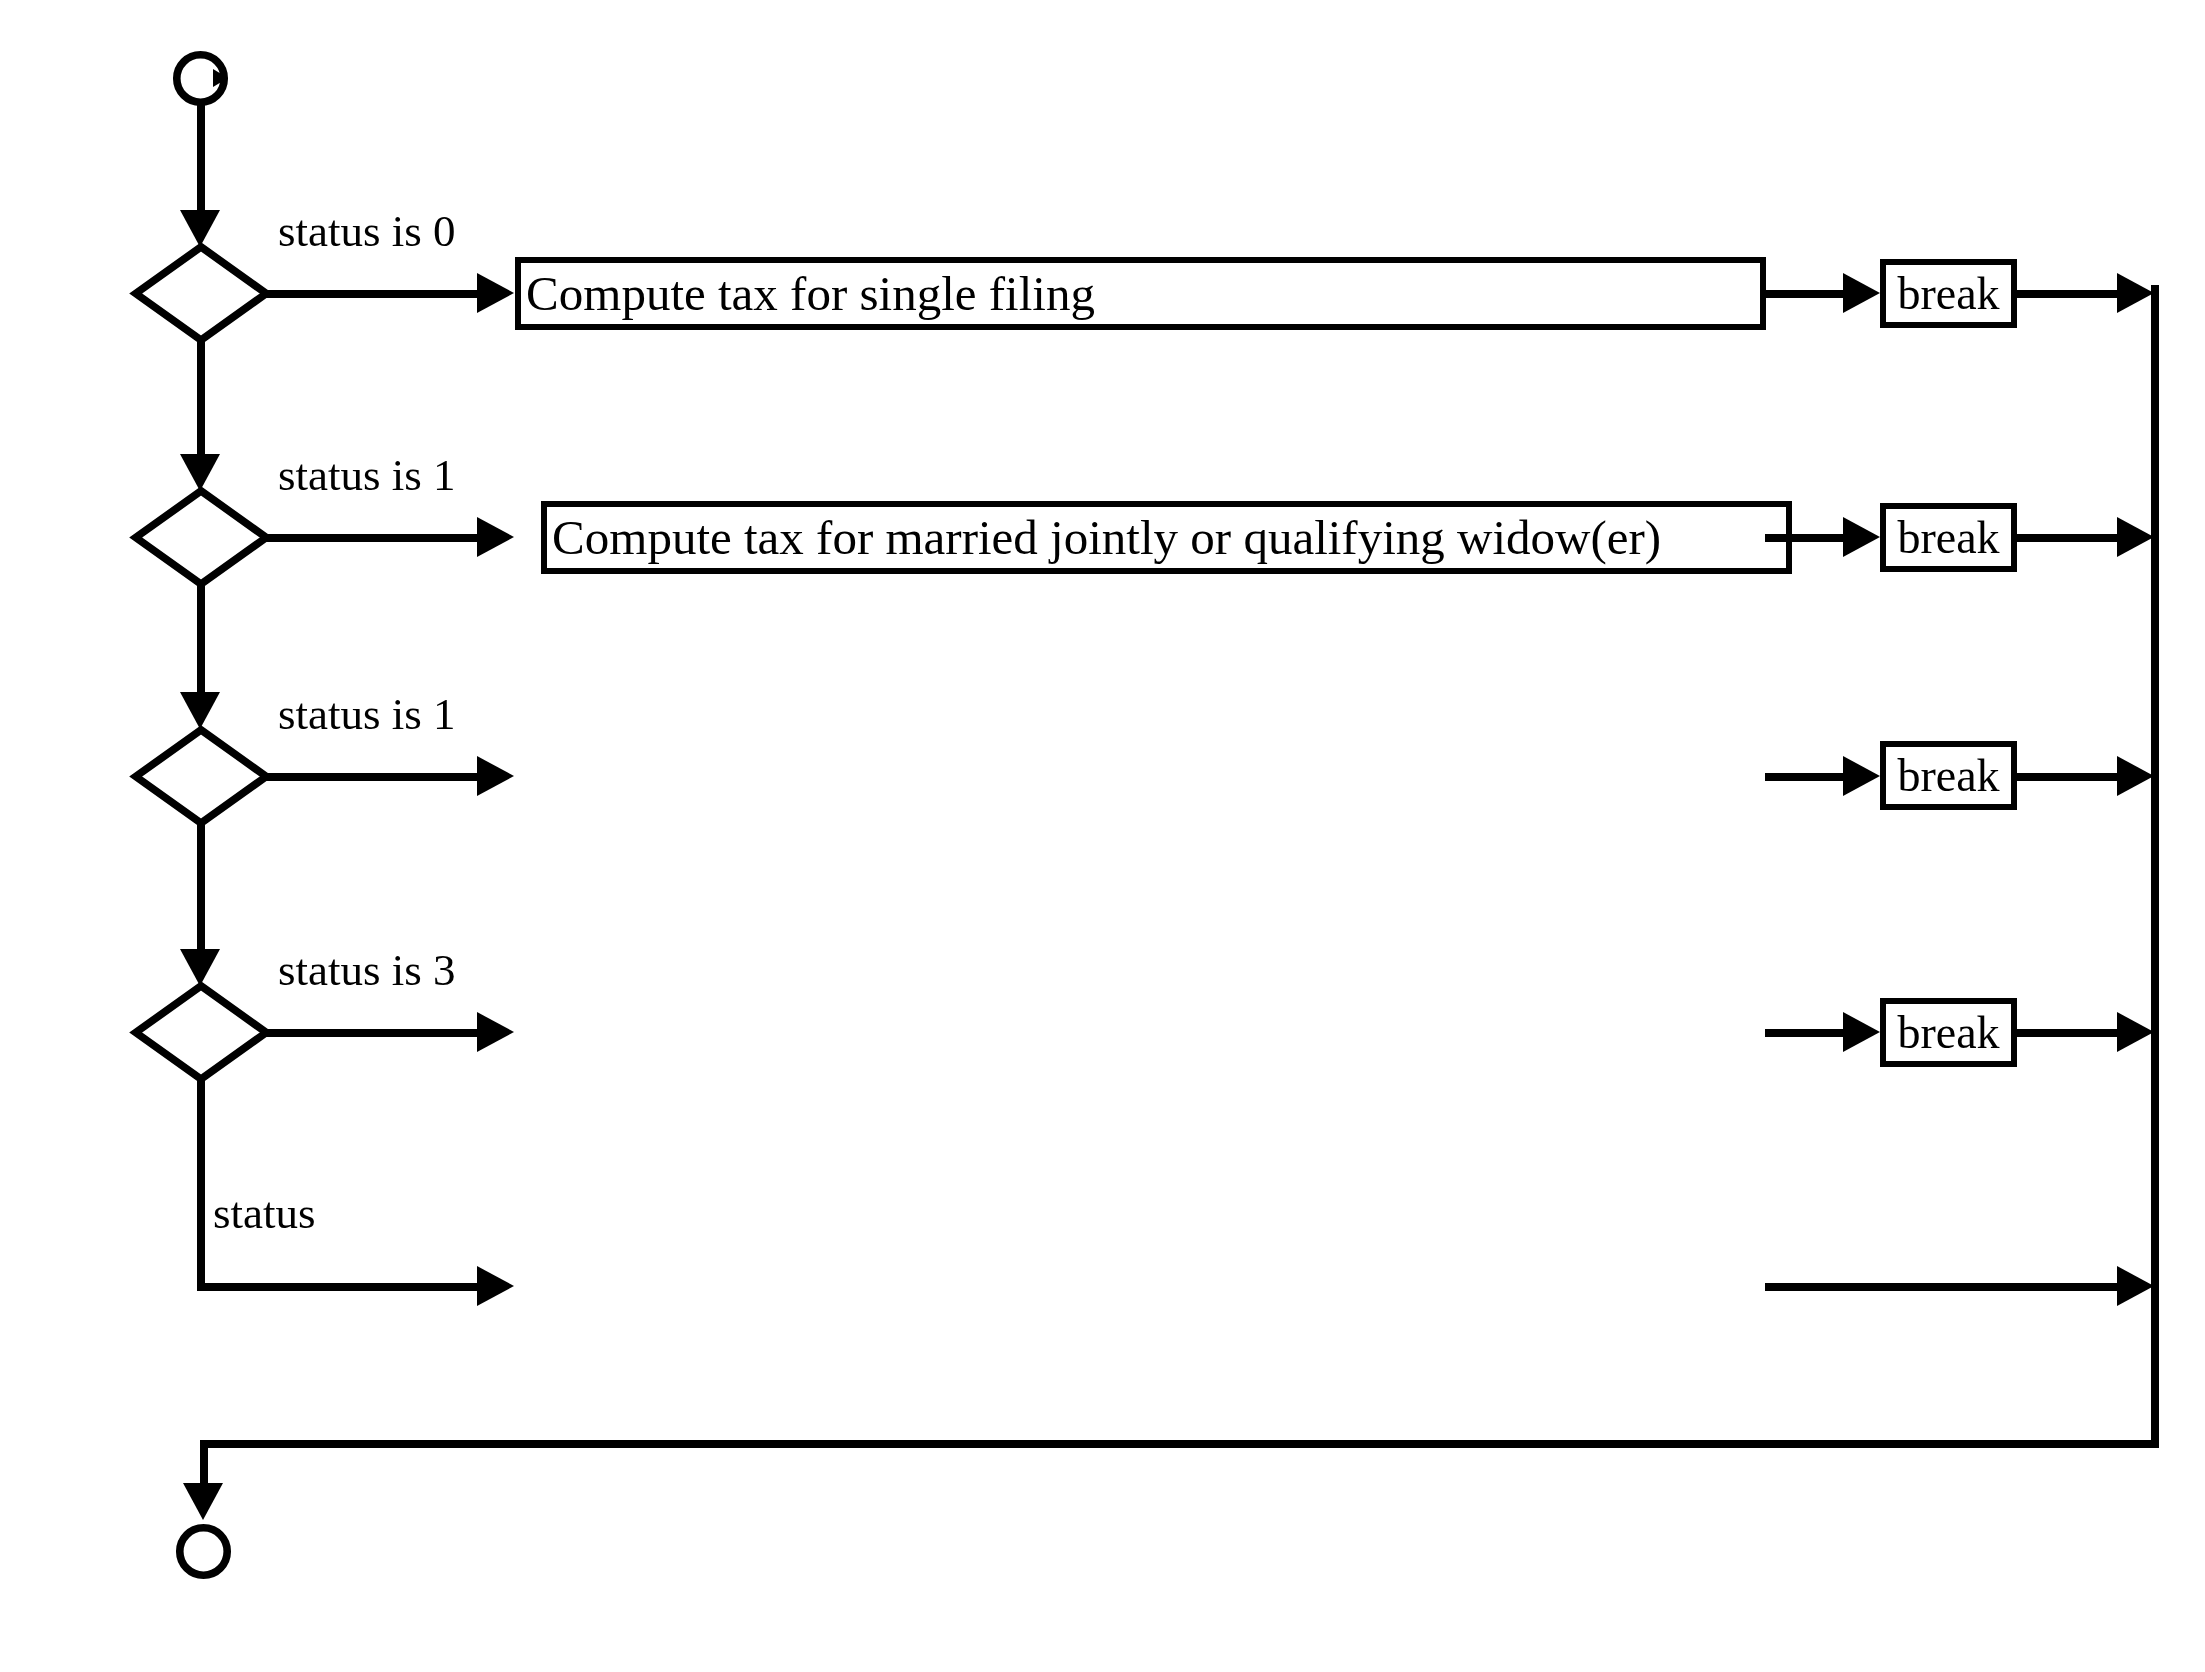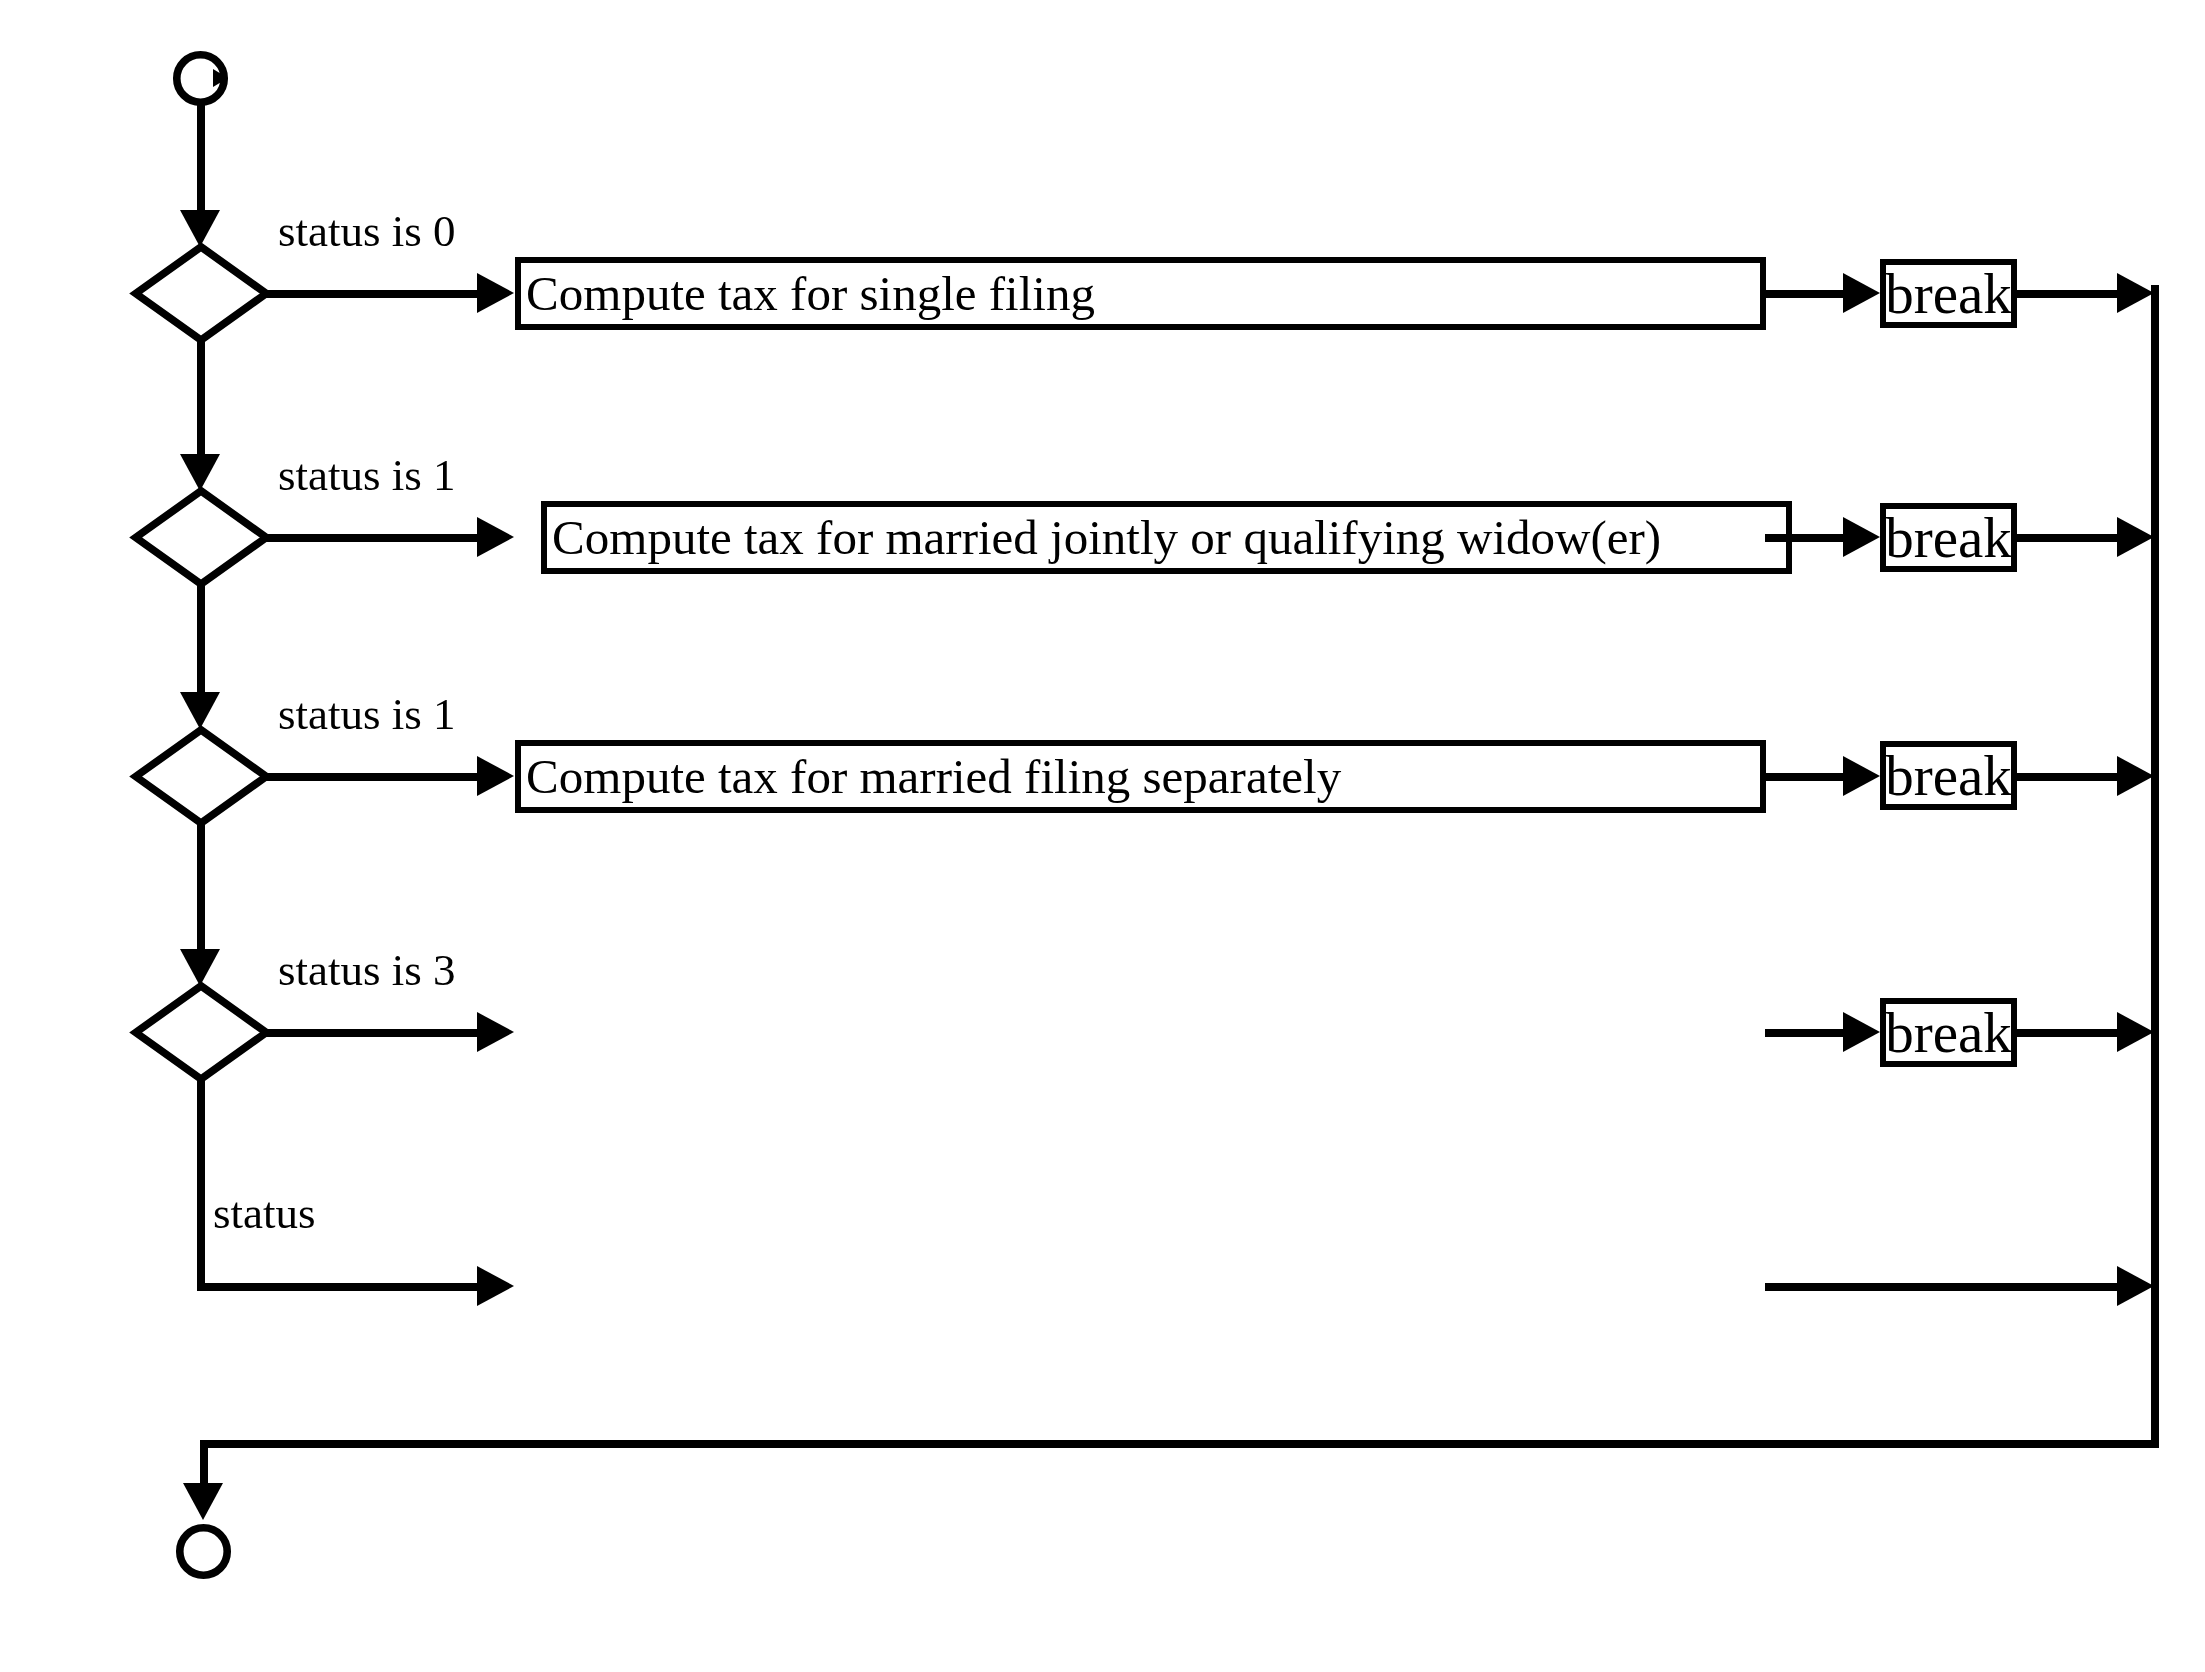--- a/index.html
+++ b/index.html
@@ -54,21 +54,21 @@
     font-size: 49px;
     white-space: nowrap;
   }
   .break {
     position: absolute;
     width: 137px; height: 69px;
     border: 6.8px solid #000000;
     box-sizing: border-box;
     background: #ffffff;
     display: flex; align-items: center; justify-content: center;
-    font-size: 57px;
+    font-size: 46px;
     white-space: nowrap;
   }
 </style>
 </head>
 <body>
 
 <div class="stage">
 
   <svg class="shape" style="left:170px;top:48px" width="61" height="61" viewBox="0 0 72 72">
     <circle cx="36" cy="36" r="28"></circle>
@@ -109,21 +109,20 @@
 
   <div class="line" style="left:197px;top:582px;width:7.6px;height:113px"></div>
   <div class="arr-d" style="left:180px;top:692px"></div>
 
   <div class="lbl" style="left:278px;top:690px">status is 1</div>
   <svg class="shape" style="left:129px;top:723px" width="144" height="107" viewBox="0 0 170 126">
     <polygon points="85,8 162,63 85,118 8,63"></polygon>
   </svg>
   <div class="line" style="left:262px;top:773px;width:220px;height:7.6px"></div>
   <div class="arr-r" style="left:477px;top:756px"></div>
-  <div class="process" style="left:515px;top:740px">Compute tax for married filing separately</div>
   <div class="line" style="left:1765px;top:773px;width:85px;height:7.6px"></div>
   <div class="arr-r" style="left:1843px;top:756px"></div>
   <div class="break" style="left:1880px;top:741px">break</div>
   <div class="line" style="left:2017px;top:773px;width:107px;height:7.6px"></div>
   <div class="arr-r" style="left:2117px;top:756px"></div>
 
   <div class="line" style="left:197px;top:821px;width:7.6px;height:129px"></div>
   <div class="arr-d" style="left:180px;top:949px"></div>
 
   <div class="lbl" style="left:278px;top:946px">status is 3</div>

